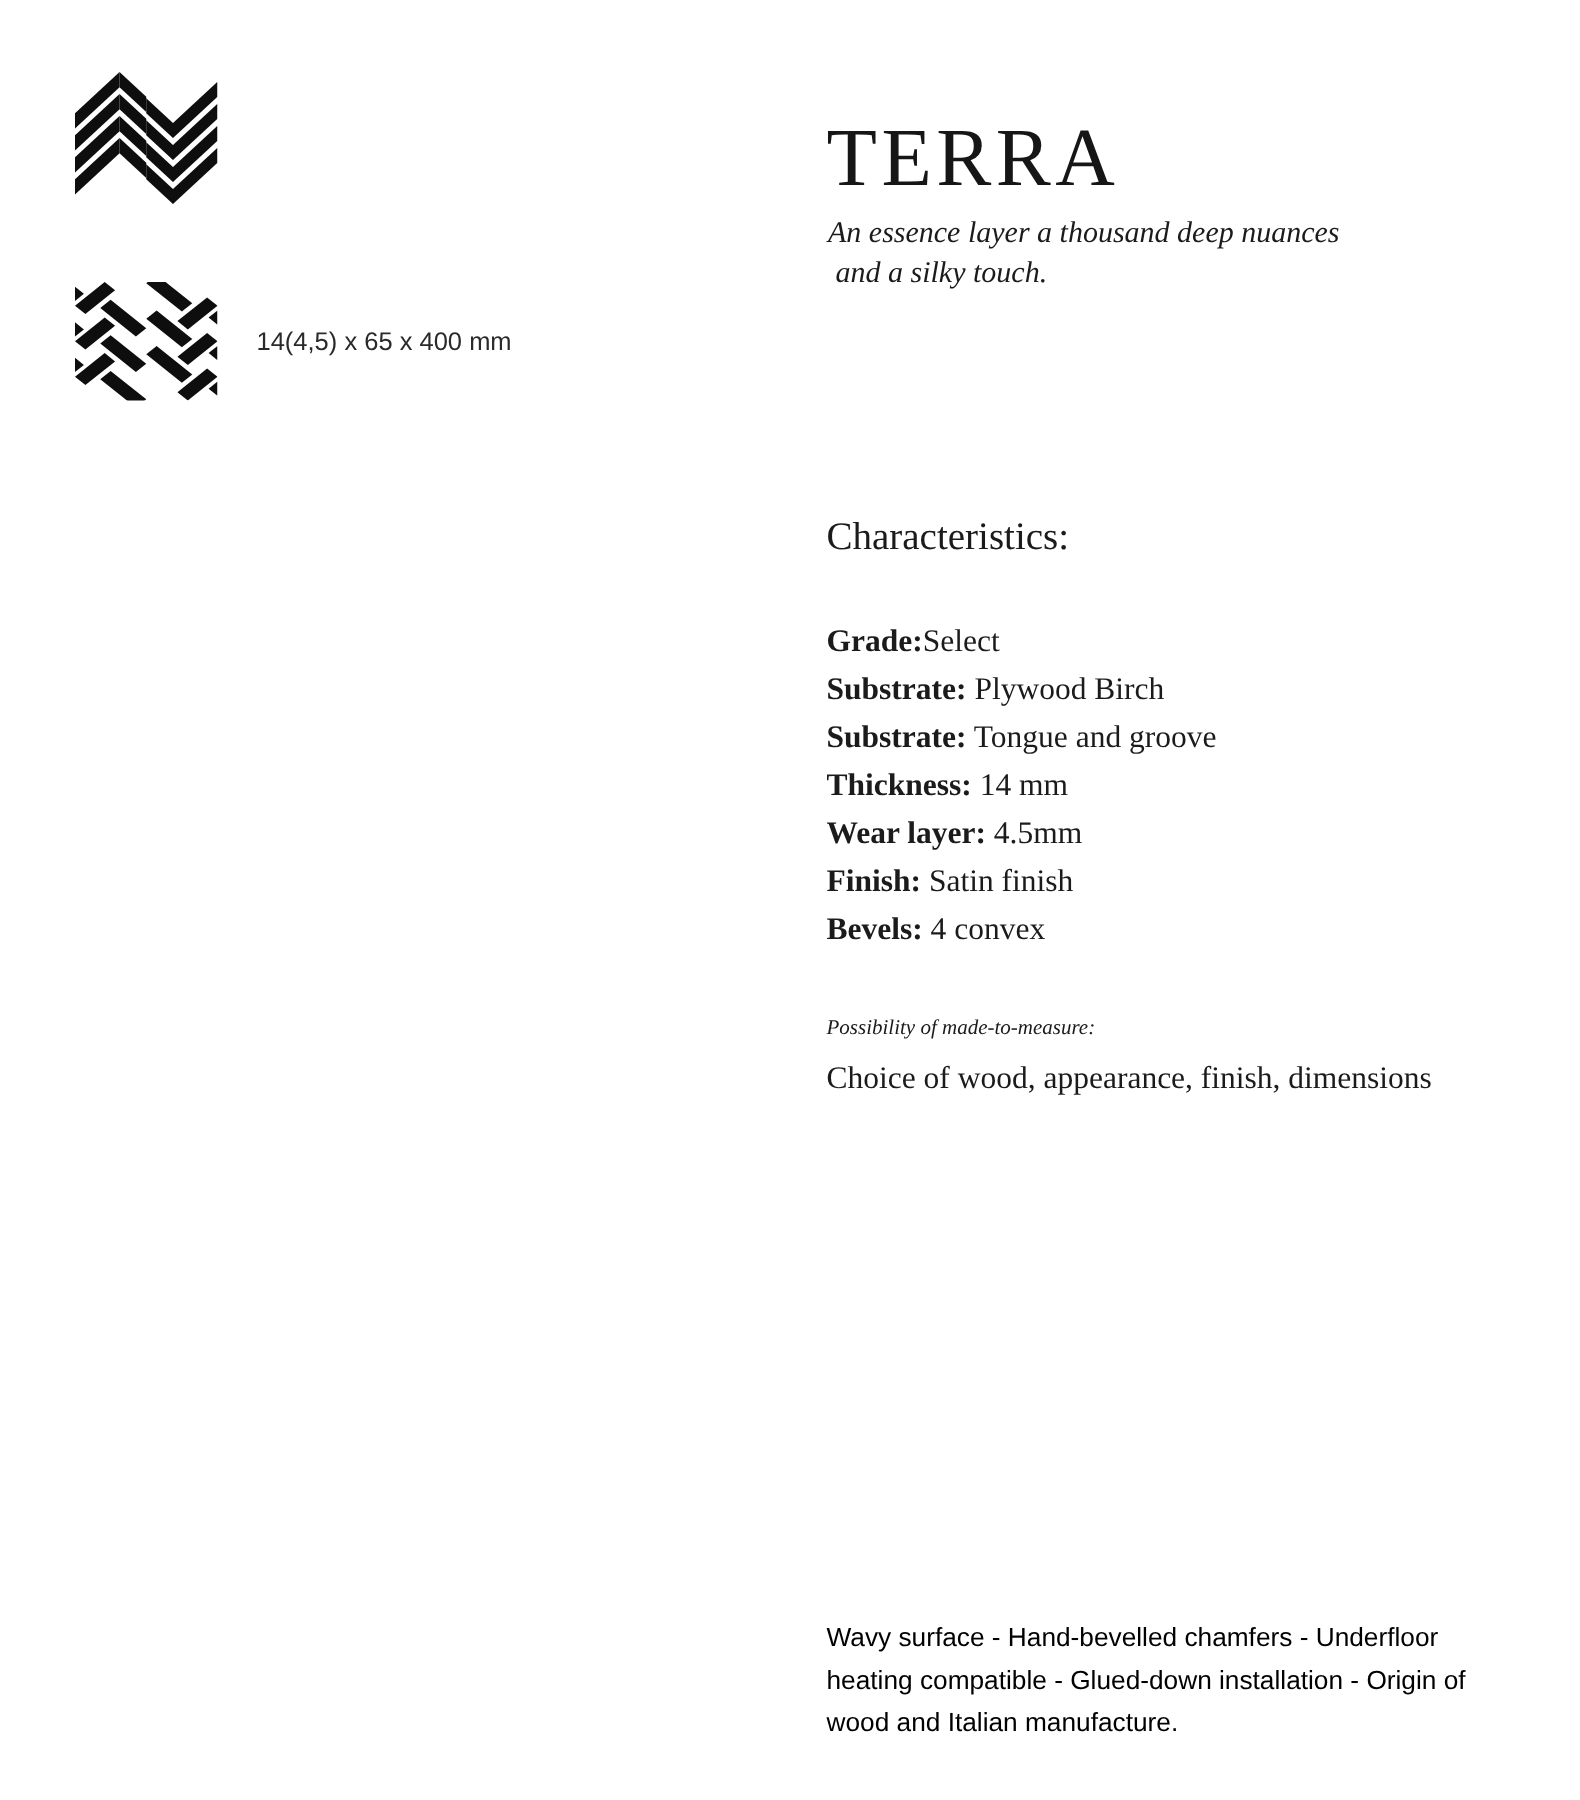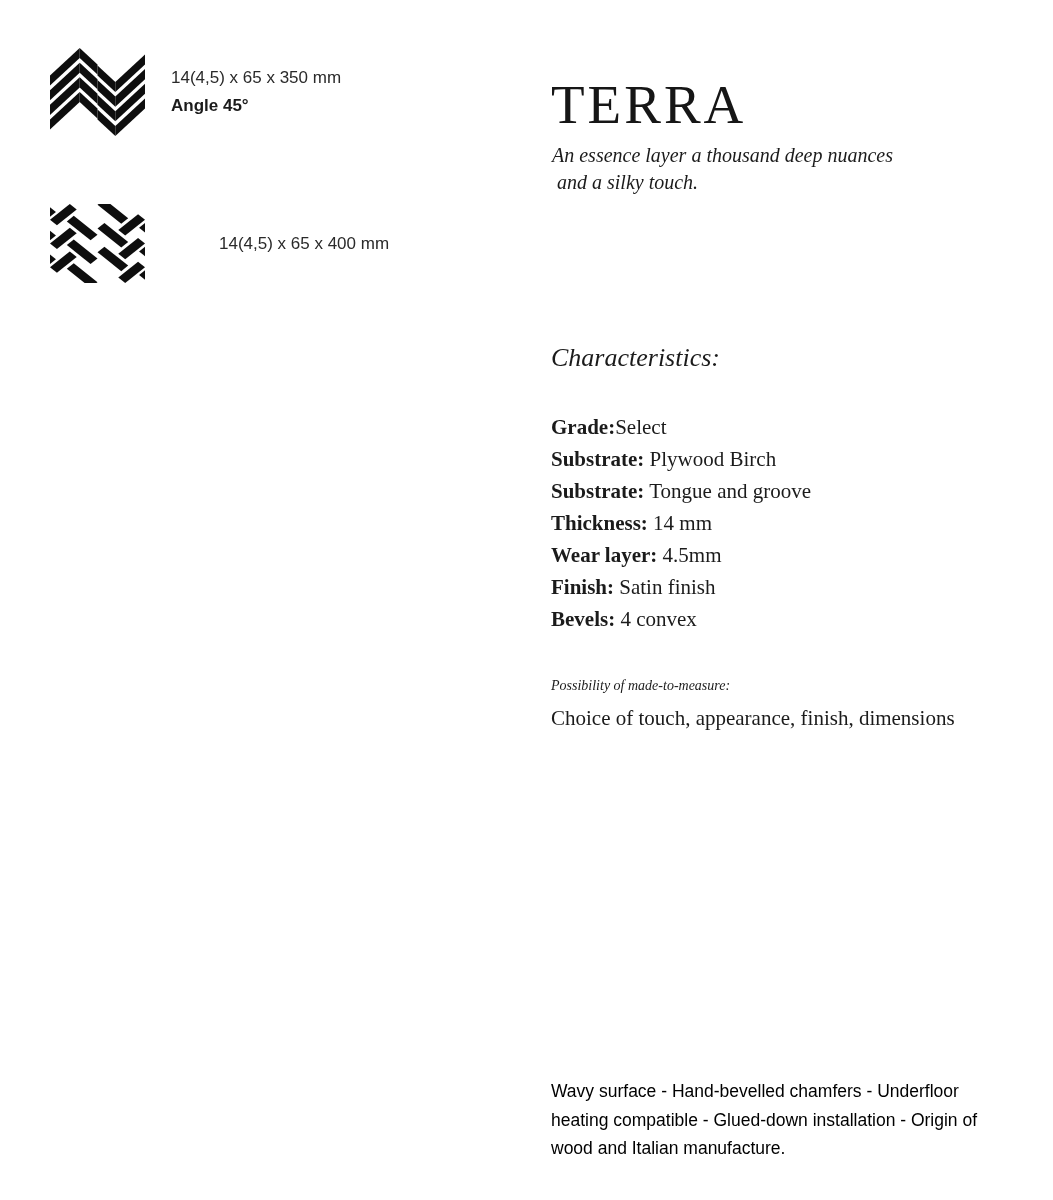--- a/index.html
+++ b/index.html
@@ -31,21 +31,21 @@
     font-size:55px;line-height:1;letter-spacing:3px;color:#161616;
     font-family:"Liberation Serif", serif;white-space:nowrap;
   }
   .tagline{
     position:absolute;left:552px;top:142px;
     font-style:italic;font-size:20px;line-height:27px;color:#1b1b1b;
   }
   .tagline .tagline-line2{padding-left:5px;}
   .characteristics-heading{
     position:absolute;left:551px;top:343px;
-    font-style:italic;font-size:26px;color:#1b1b1b;
+    font-size:26px;color:#1b1b1b;
   }
   .characteristics-list{
     position:absolute;left:551px;top:411px;
     font-size:21px;line-height:32px;color:#1b1b1b;
   }
   .char-label{font-weight:bold;}
   .made-to-measure{
     position:absolute;left:551px;top:670px;
     font-size:21px;line-height:32px;color:#1b1b1b;
   }
@@ -68,27 +68,23 @@
         <polygon points="0,46 30,16 30,27 0,57"></polygon>
         <polygon points="0,62 30,32 30,43 0,73"></polygon>
         <polygon points="0,78 30,48 30,59 0,89"></polygon>
         <polygon points="30,0 48,18 48,29 30,11"></polygon>
         <polygon points="30,16 48,34 48,45 30,27"></polygon>
         <polygon points="30,32 48,50 48,61 30,43"></polygon>
         <polygon points="30,48 48,66 48,77 30,59"></polygon>
       </g>
       <use href="#chev-left" transform="rotate(180 48 48)"></use>
     </svg>
-    <div class="format-info">
-      <div class="format-dimensions">14(4,5) x 65 x 350 mm</div>
-      <div class="format-note">Angle 45°</div>
-    </div>
   </div>
 
-  <div class="format-row" style="top:204px;gap:48px;">
+  <div class="format-row" style="top:188px;">
     <svg class="pattern-icon" width="95" height="79" viewBox="0 0 96 100" preserveAspectRatio="none" aria-hidden="true">
       <g id="herr-left" class="icon-fill">
         <polygon points="0,20 20,0 27,7 7,27"></polygon>
         <polygon points="0,50 20,30 27,37 7,57"></polygon>
         <polygon points="0,80 20,60 27,67 7,87"></polygon>
         <polygon points="24,15 48,39 41,46 17,22"></polygon>
         <polygon points="24,45 48,69 41,76 17,52"></polygon>
         <polygon points="24,75 48,99 41,106 17,82"></polygon>
         <polygon points="0,4 6,10 0,16"></polygon>
         <polygon points="0,34 6,40 0,46"></polygon>
@@ -115,18 +111,18 @@
     <div class="char-row"><span class="char-label">Substrate:</span><span class="char-value"> Plywood Birch</span></div>
     <div class="char-row"><span class="char-label">Substrate:</span><span class="char-value"> Tongue and groove</span></div>
     <div class="char-row"><span class="char-label">Thickness:</span><span class="char-value"> 14 mm</span></div>
     <div class="char-row"><span class="char-label">Wear layer:</span><span class="char-value"> 4.5mm</span></div>
     <div class="char-row"><span class="char-label">Finish:</span><span class="char-value"> Satin finish</span></div>
     <div class="char-row"><span class="char-label">Bevels:</span><span class="char-value"> 4 convex</span></div>
   </div>
 
   <div class="made-to-measure">
     <div class="mtm-heading">Possibility of made-to-measure:</div>
-    <div class="mtm-text">Choice of touch, appearance, finish, dimensions</div>
+    <div class="mtm-text">Choice of wood, appearance, finish, dimensions</div>
   </div>
 
   <div class="footer-features">Wavy surface - Hand-bevelled chamfers - Underfloor heating compatible - Glued-down installation - Origin of wood and Italian manufacture.</div>
 
 </div>
 
 </body></html>

